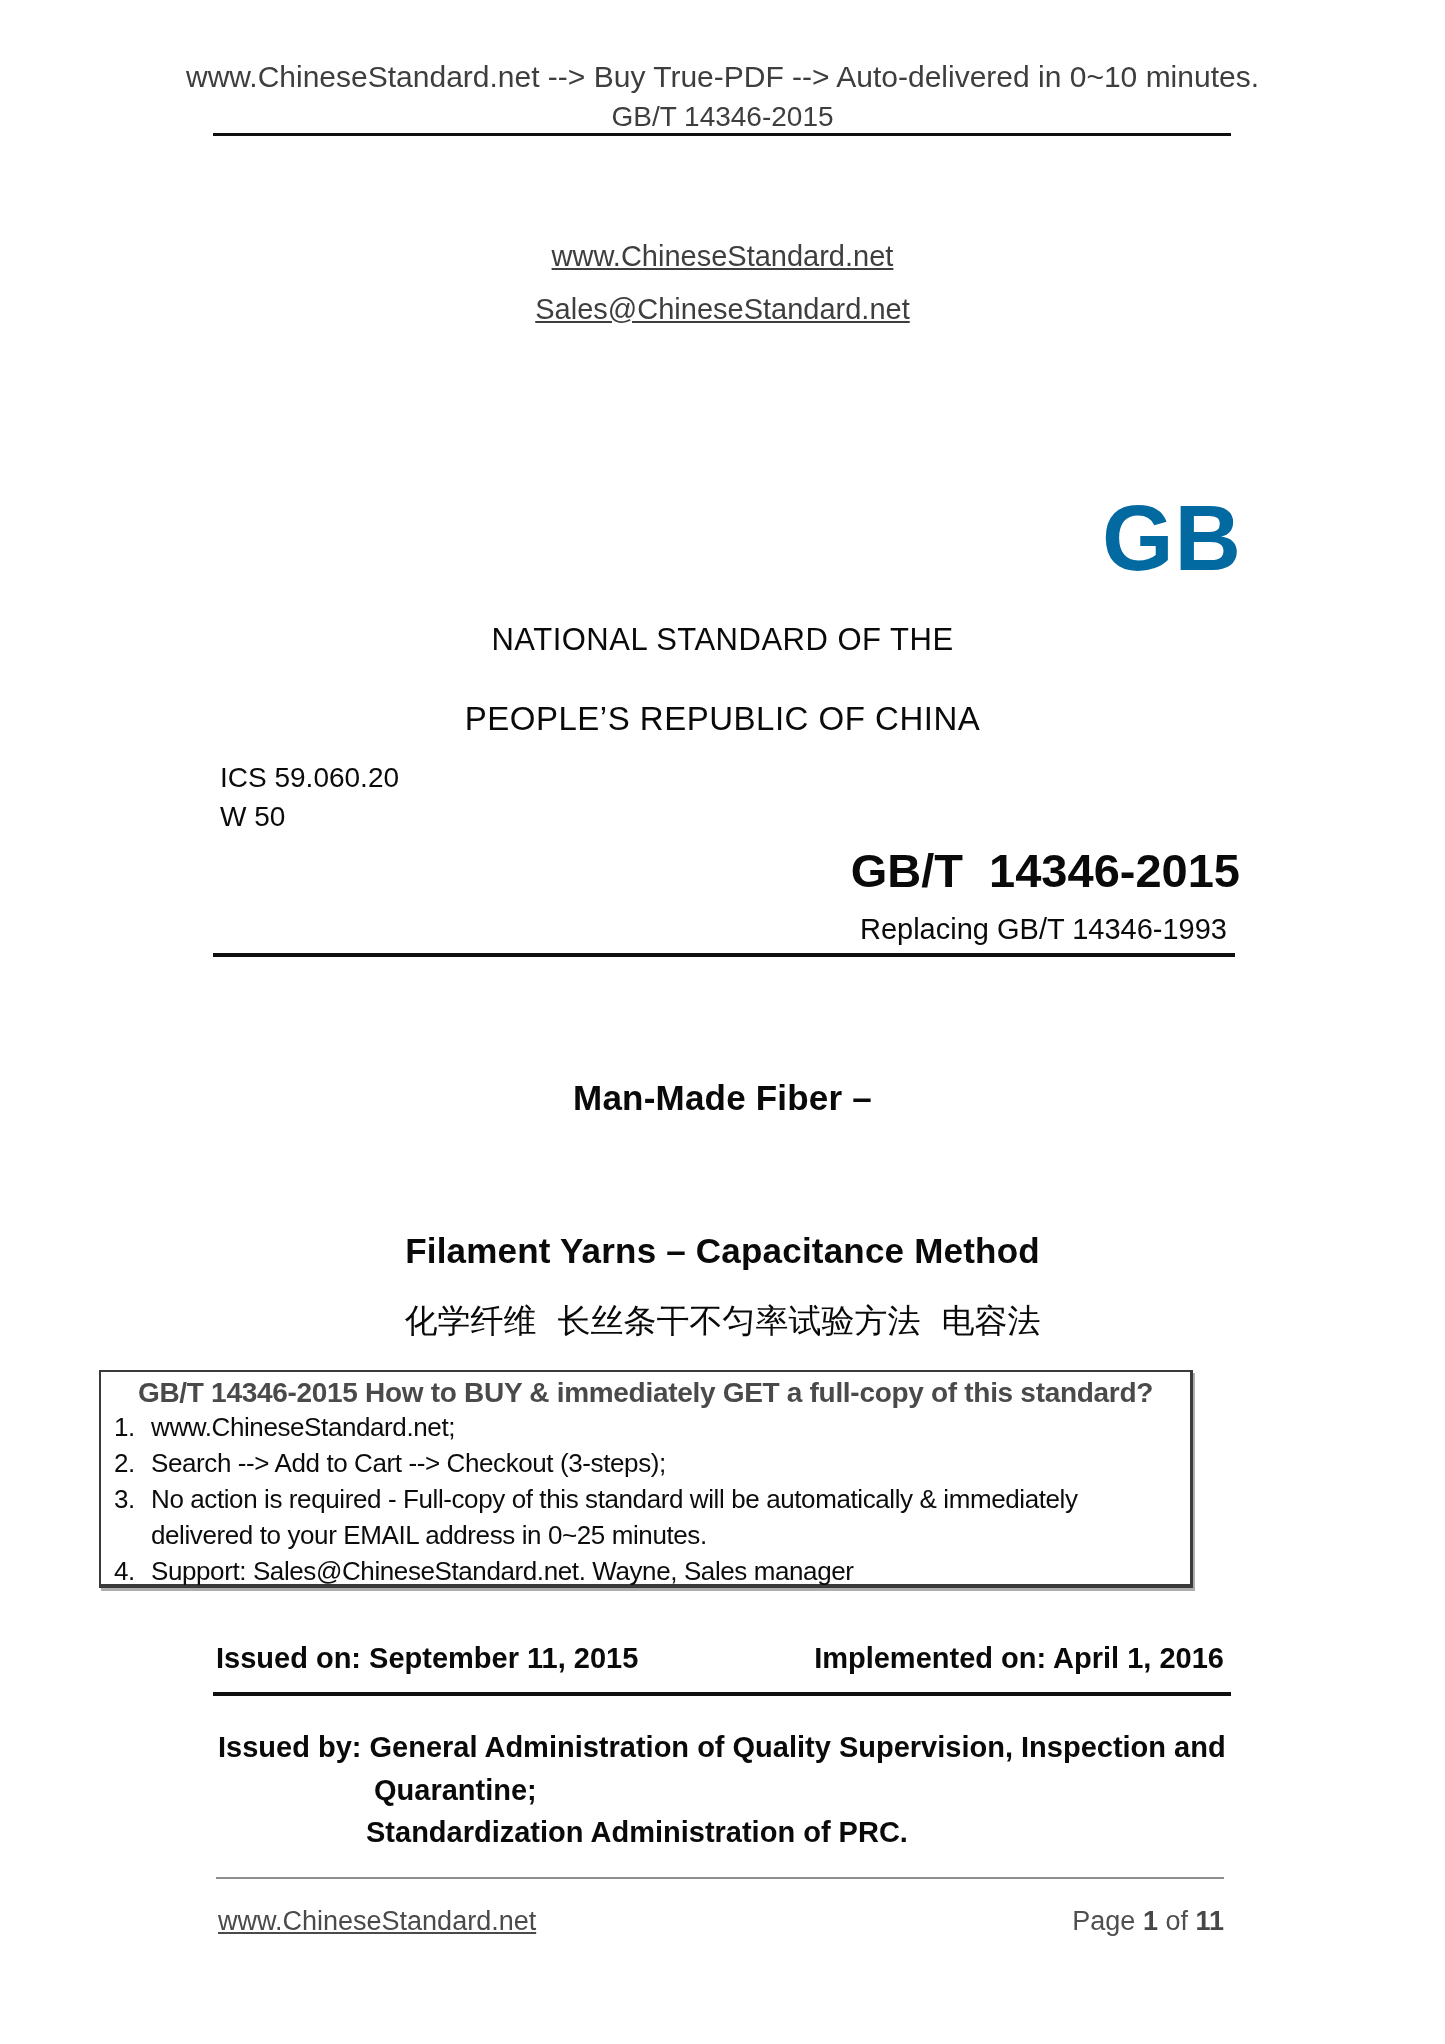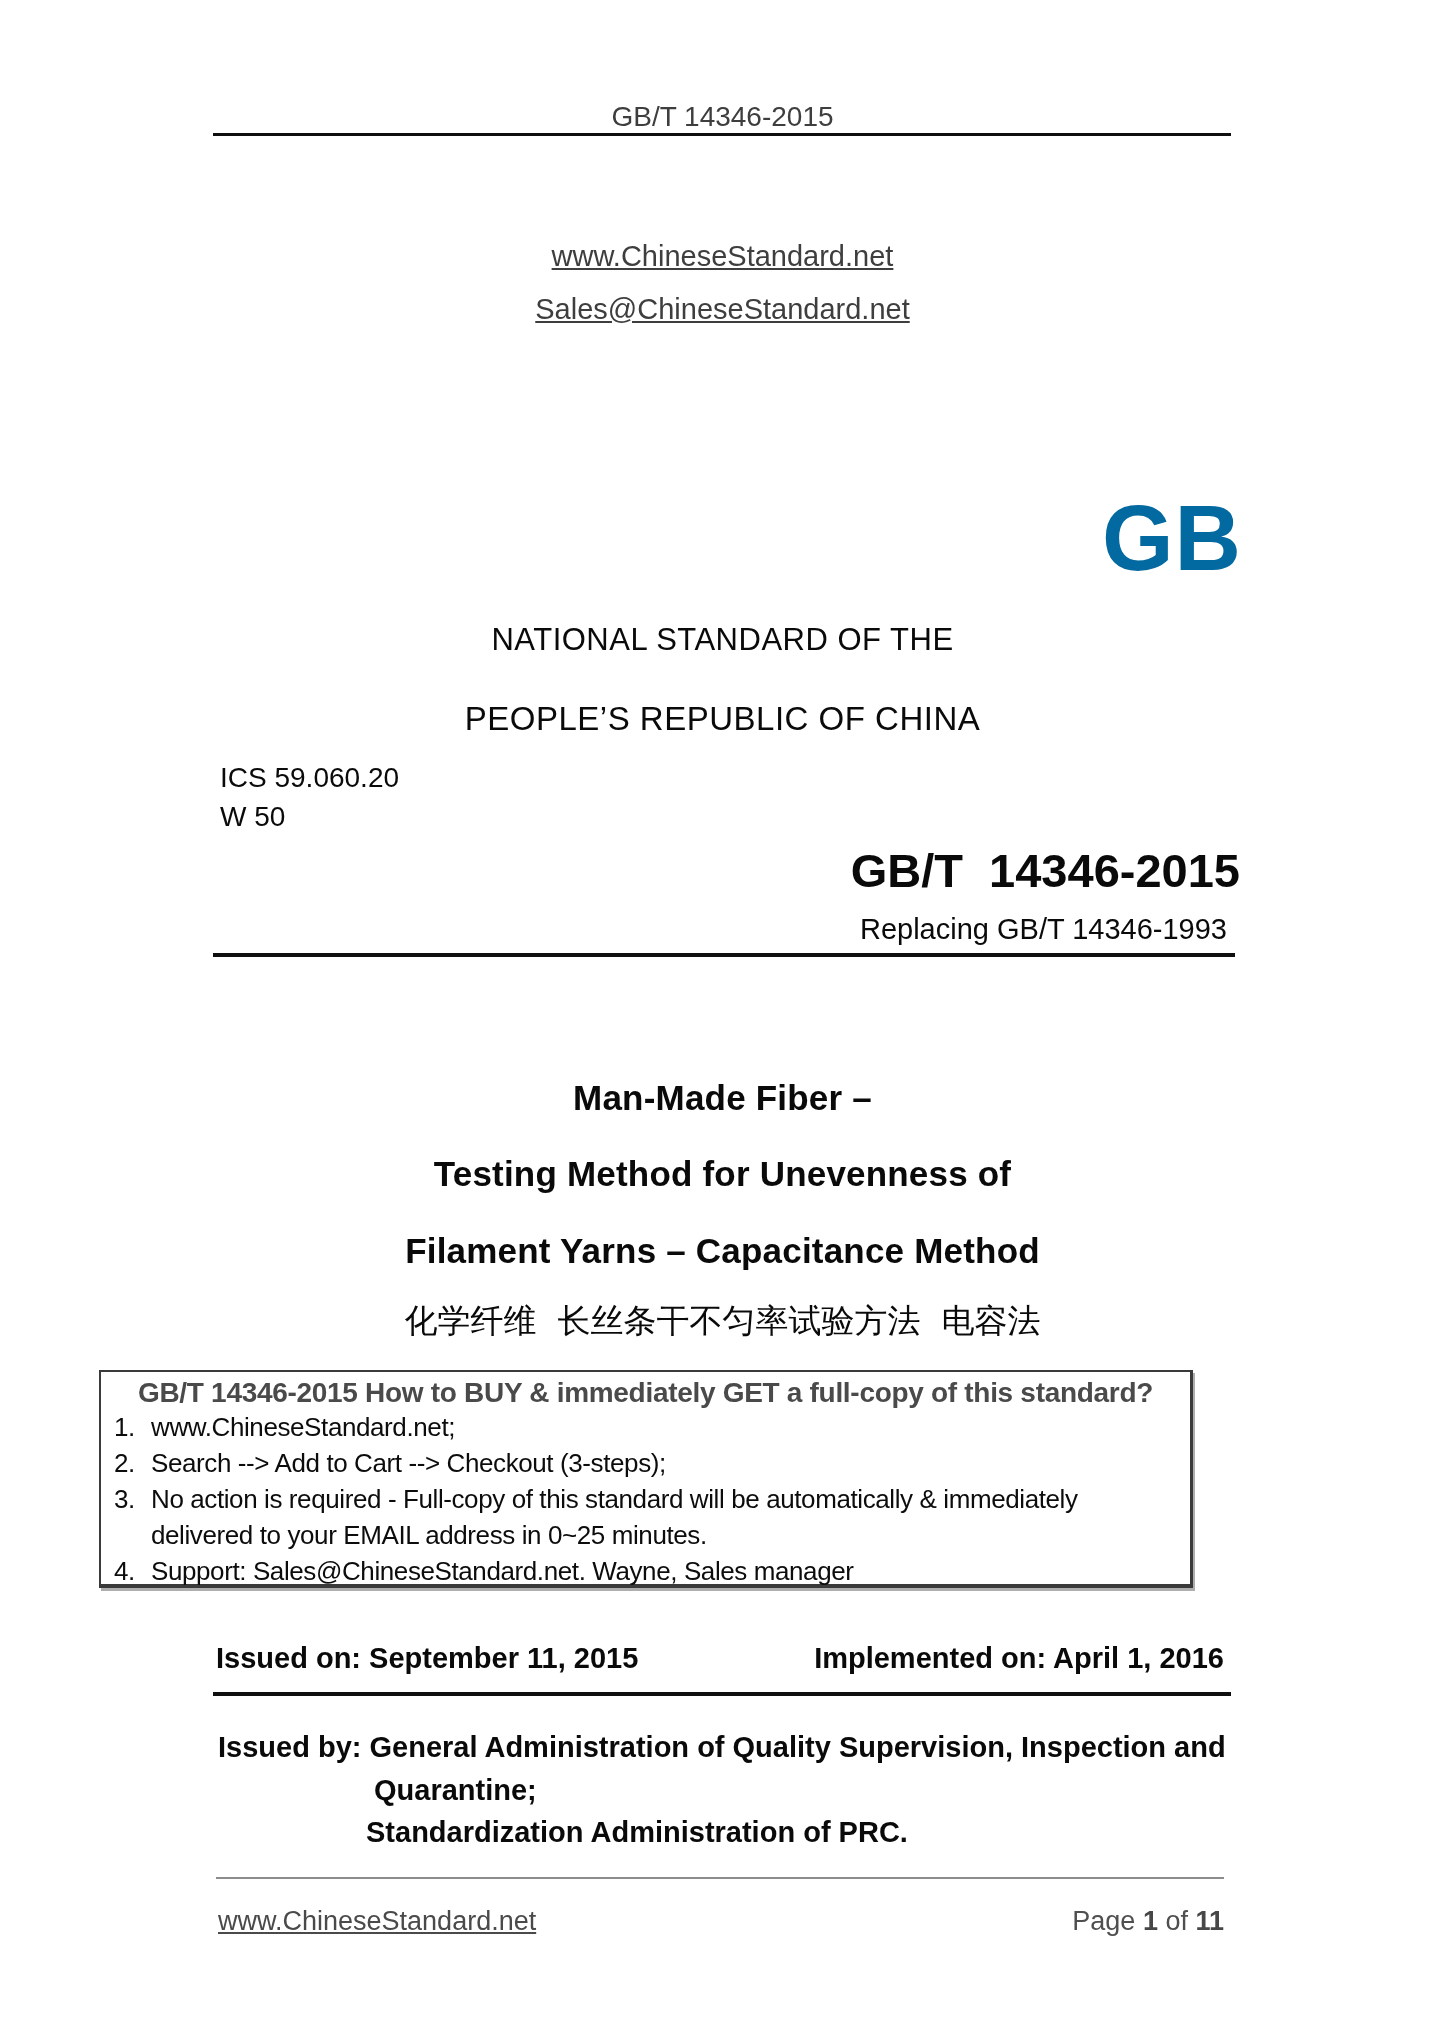--- a/index.html
+++ b/index.html
@@ -67,37 +67,37 @@
   .rule-footer{top:1877px;left:216px;width:1008px;height:2px;background:#8d8d8d;}
   .footer-www{top:1906px;left:218px;font-size:27px;color:#4a4a4a;}
   .footer-page{top:1906px;right:221px;font-size:27px;color:#4f4f4f;}
   .footer-page b{font-weight:bold;color:#474747;}
 </style>
 </head>
 <body>
 
 <div class="page">
 
+  <div class="abs center gray hdr-line1">www.ChineseStandard.net --&gt; Buy True-PDF --&gt; Auto-delivered in 0~10 minutes.</div>
   <div class="abs center gray hdr-code">GB/T 14346-2015</div>
   <div class="rule rule-top"></div>
 
   <div class="abs center gray u link-www">www.ChineseStandard.net</div>
   <div class="abs center gray u link-sales">Sales@ChineseStandard.net</div>
 
   <div class="abs gb-logo">GB</div>
   <div class="abs center nat1">NATIONAL STANDARD OF THE</div>
   <div class="abs center nat2">PEOPLE’S REPUBLIC OF CHINA</div>
   <div class="abs ics">ICS 59.060.20</div>
   <div class="abs w50">W 50</div>
   <div class="abs big-code pre">GB/T  14346-2015</div>
   <div class="abs replacing">Replacing GB/T 14346-1993</div>
   <div class="rule rule-mid"></div>
 
   <div class="abs center title-en t1">Man-Made Fiber –</div>
-  <div class="abs center title-en t2">Testing Method for Unevenness of</div>
   <div class="abs center title-en t3">Filament Yarns – Capacitance Method</div>
   <div class="abs center title-zh pre">化学纤维  长丝条干不匀率试验方法  电容法</div>
 
   <div class="abs buybox">
     <div class="buybox-heading">GB/T 14346-2015 How to BUY &amp; immediately GET a full-copy of this standard?</div>
     <div class="buy-item">
       <span class="num">1.</span>
       <span class="txt">www.ChineseStandard.net;</span>
     </div>
     <div class="buy-item">

